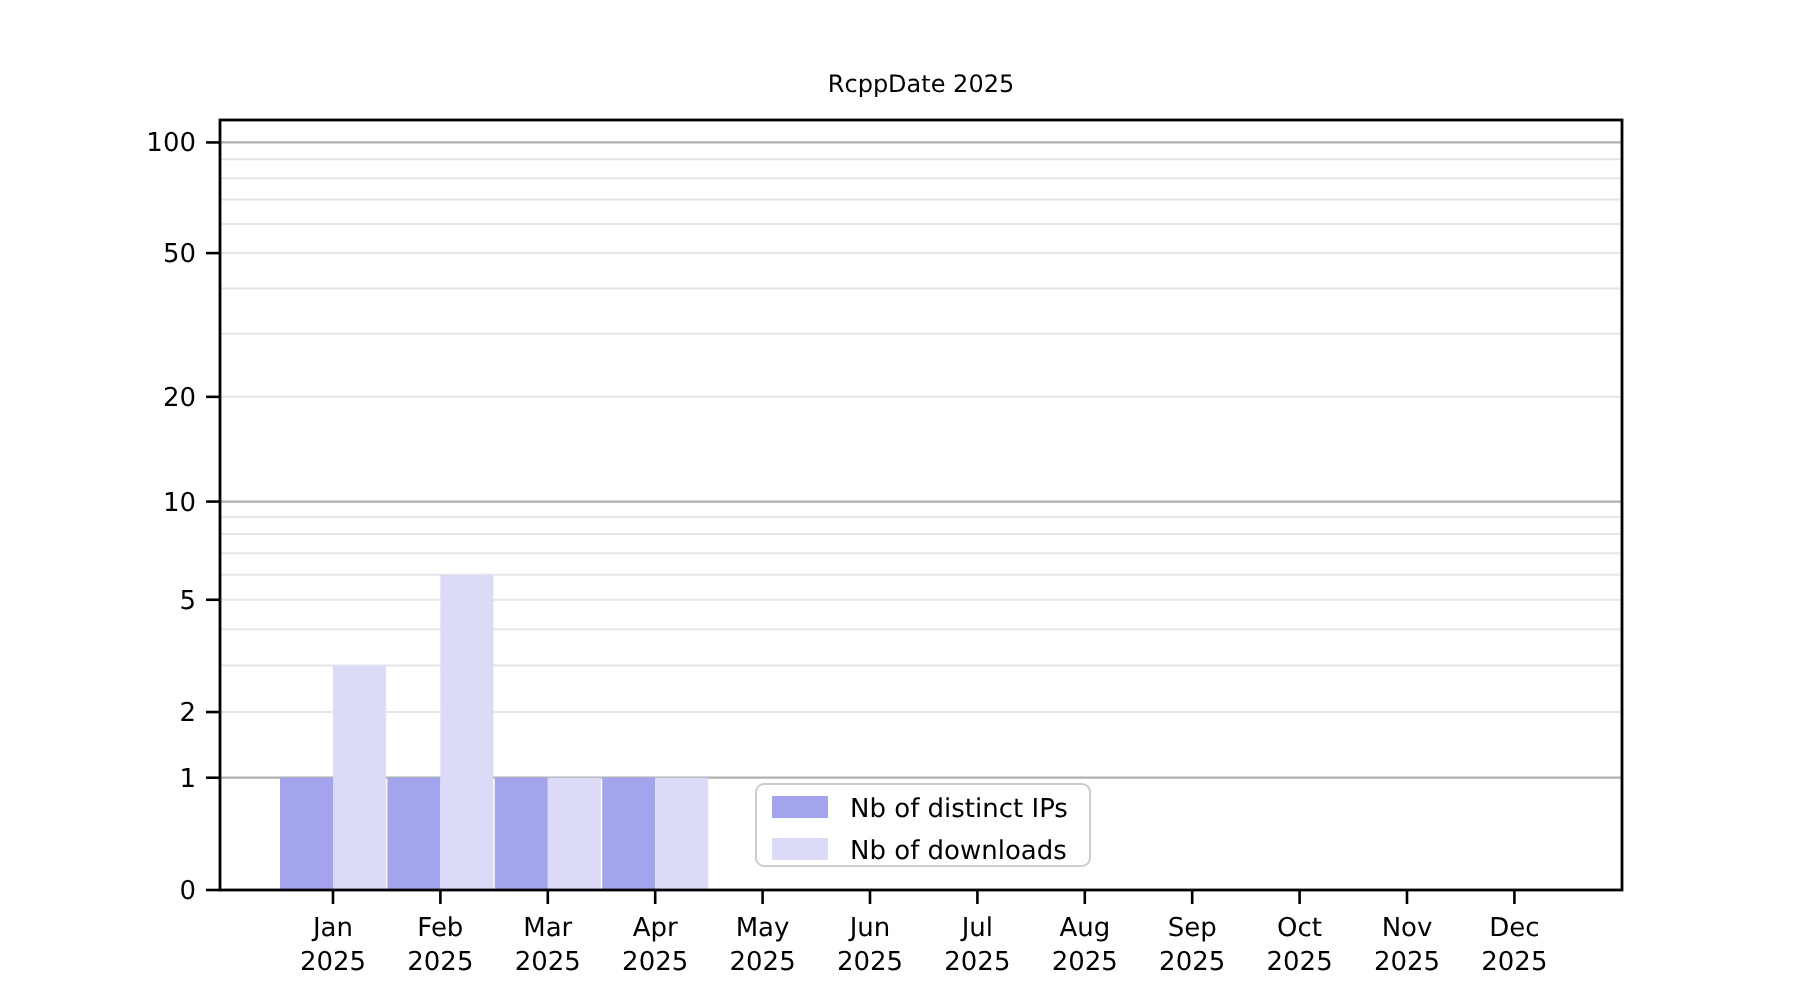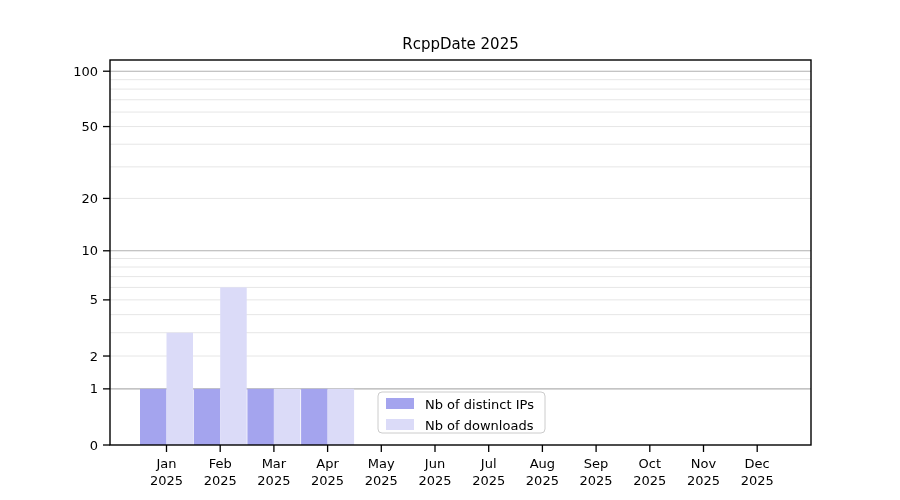--- a/index.html
+++ b/index.html
@@ -14,21 +14,21 @@
     height: 500px;
     background: #ffffff;
     overflow: hidden;
   }
   .chart-title {
     position: absolute;
     left: 110px;
     width: 701px;
     top: 36px;
     text-align: center;
-    font-size: 15px;
+    font-size: 12px;
     color: #000000;
     line-height: 1.1;
   }
   svg text {
     font-family: "DejaVu Sans", "Liberation Sans", sans-serif;
     fill: #000000;
   }
   .tick-label { font-size: 13px; }
   .legend-label { font-size: 13px; }
 </style>

